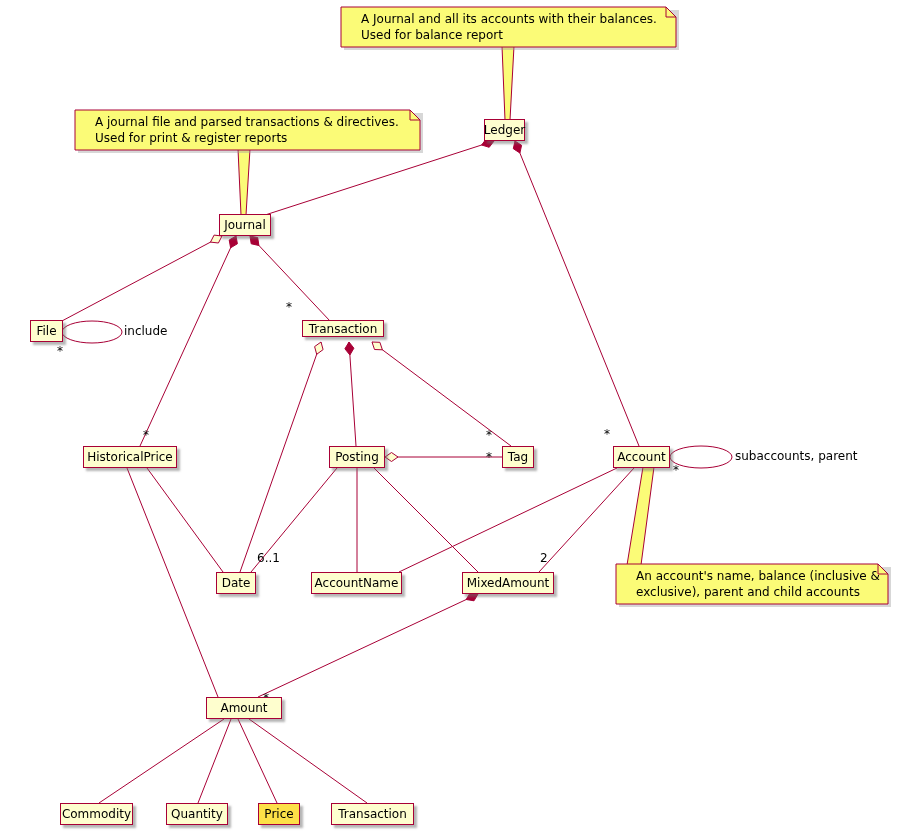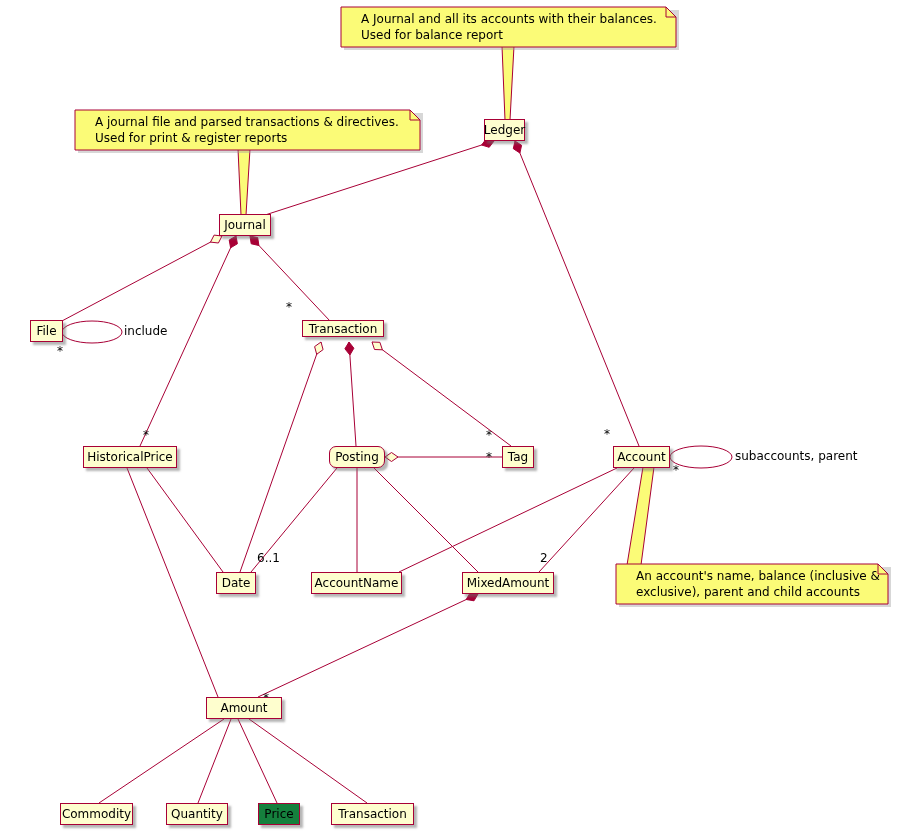--- a/index.html
+++ b/index.html
@@ -106,21 +106,21 @@
     </div>
     <div class="uml-class" style="left: 30px; top: 320px; width: 33px; height: 22px; background: rgb(254, 254, 206); border-color: rgb(168, 0, 54);">
       <span>File</span>
     </div>
     <div class="uml-class" style="left: 302px; top: 320px; width: 82px; height: 17px; background: rgb(254, 254, 206); border-color: rgb(168, 0, 54);">
       <span>Transaction</span>
     </div>
     <div class="uml-class" style="left: 83px; top: 446px; width: 94px; height: 22px; background: rgb(254, 254, 206); border-color: rgb(168, 0, 54);">
       <span>HistoricalPrice</span>
     </div>
-    <div class="uml-class" style="left: 329px; top: 446px; width: 56px; height: 22px; background: rgb(254, 254, 206); border-color: rgb(168, 0, 54); border-radius: 7px;">
+    <div class="uml-class" style="left: 329px; top: 446px; width: 56px; height: 22px; background: rgb(254, 254, 206); border-color: rgb(168, 0, 54);">
       <span>Posting</span>
     </div>
     <div class="uml-class" style="left: 502px; top: 446px; width: 32px; height: 22px; background: rgb(254, 254, 206); border-color: rgb(168, 0, 54);">
       <span>Tag</span>
     </div>
     <div class="uml-class" style="left: 613px; top: 446px; width: 57px; height: 22px; background: rgb(254, 254, 206); border-color: rgb(168, 0, 54);">
       <span>Account</span>
     </div>
     <div class="uml-class" style="left: 216px; top: 572px; width: 40px; height: 22px; background: rgb(254, 254, 206); border-color: rgb(168, 0, 54);">
       <span>Date</span>
@@ -133,19 +133,19 @@
     </div>
     <div class="uml-class" style="left: 206px; top: 697px; width: 76px; height: 22px; background: rgb(254, 254, 206); border-color: rgb(168, 0, 54);">
       <span>Amount</span>
     </div>
     <div class="uml-class" style="left: 60px; top: 803px; width: 73px; height: 22px; background: rgb(254, 254, 206); border-color: rgb(168, 0, 54);">
       <span>Commodity</span>
     </div>
     <div class="uml-class" style="left: 166px; top: 803px; width: 62px; height: 22px; background: rgb(254, 254, 206); border-color: rgb(168, 0, 54);">
       <span>Quantity</span>
     </div>
-    <div class="uml-class" style="left: 258px; top: 803px; width: 42px; height: 22px; background: #15803d; border-color: rgb(168, 0, 54);">
+    <div class="uml-class" style="left: 258px; top: 803px; width: 42px; height: 22px; background: #fde047; border-color: rgb(168, 0, 54);">
       <span>Price</span>
     </div>
     <div class="uml-class" style="left: 331px; top: 803px; width: 83px; height: 22px; background: rgb(254, 254, 206); border-color: rgb(168, 0, 54);">
       <span>Transaction</span>
     </div>
   </div>
 
 </body></html>

